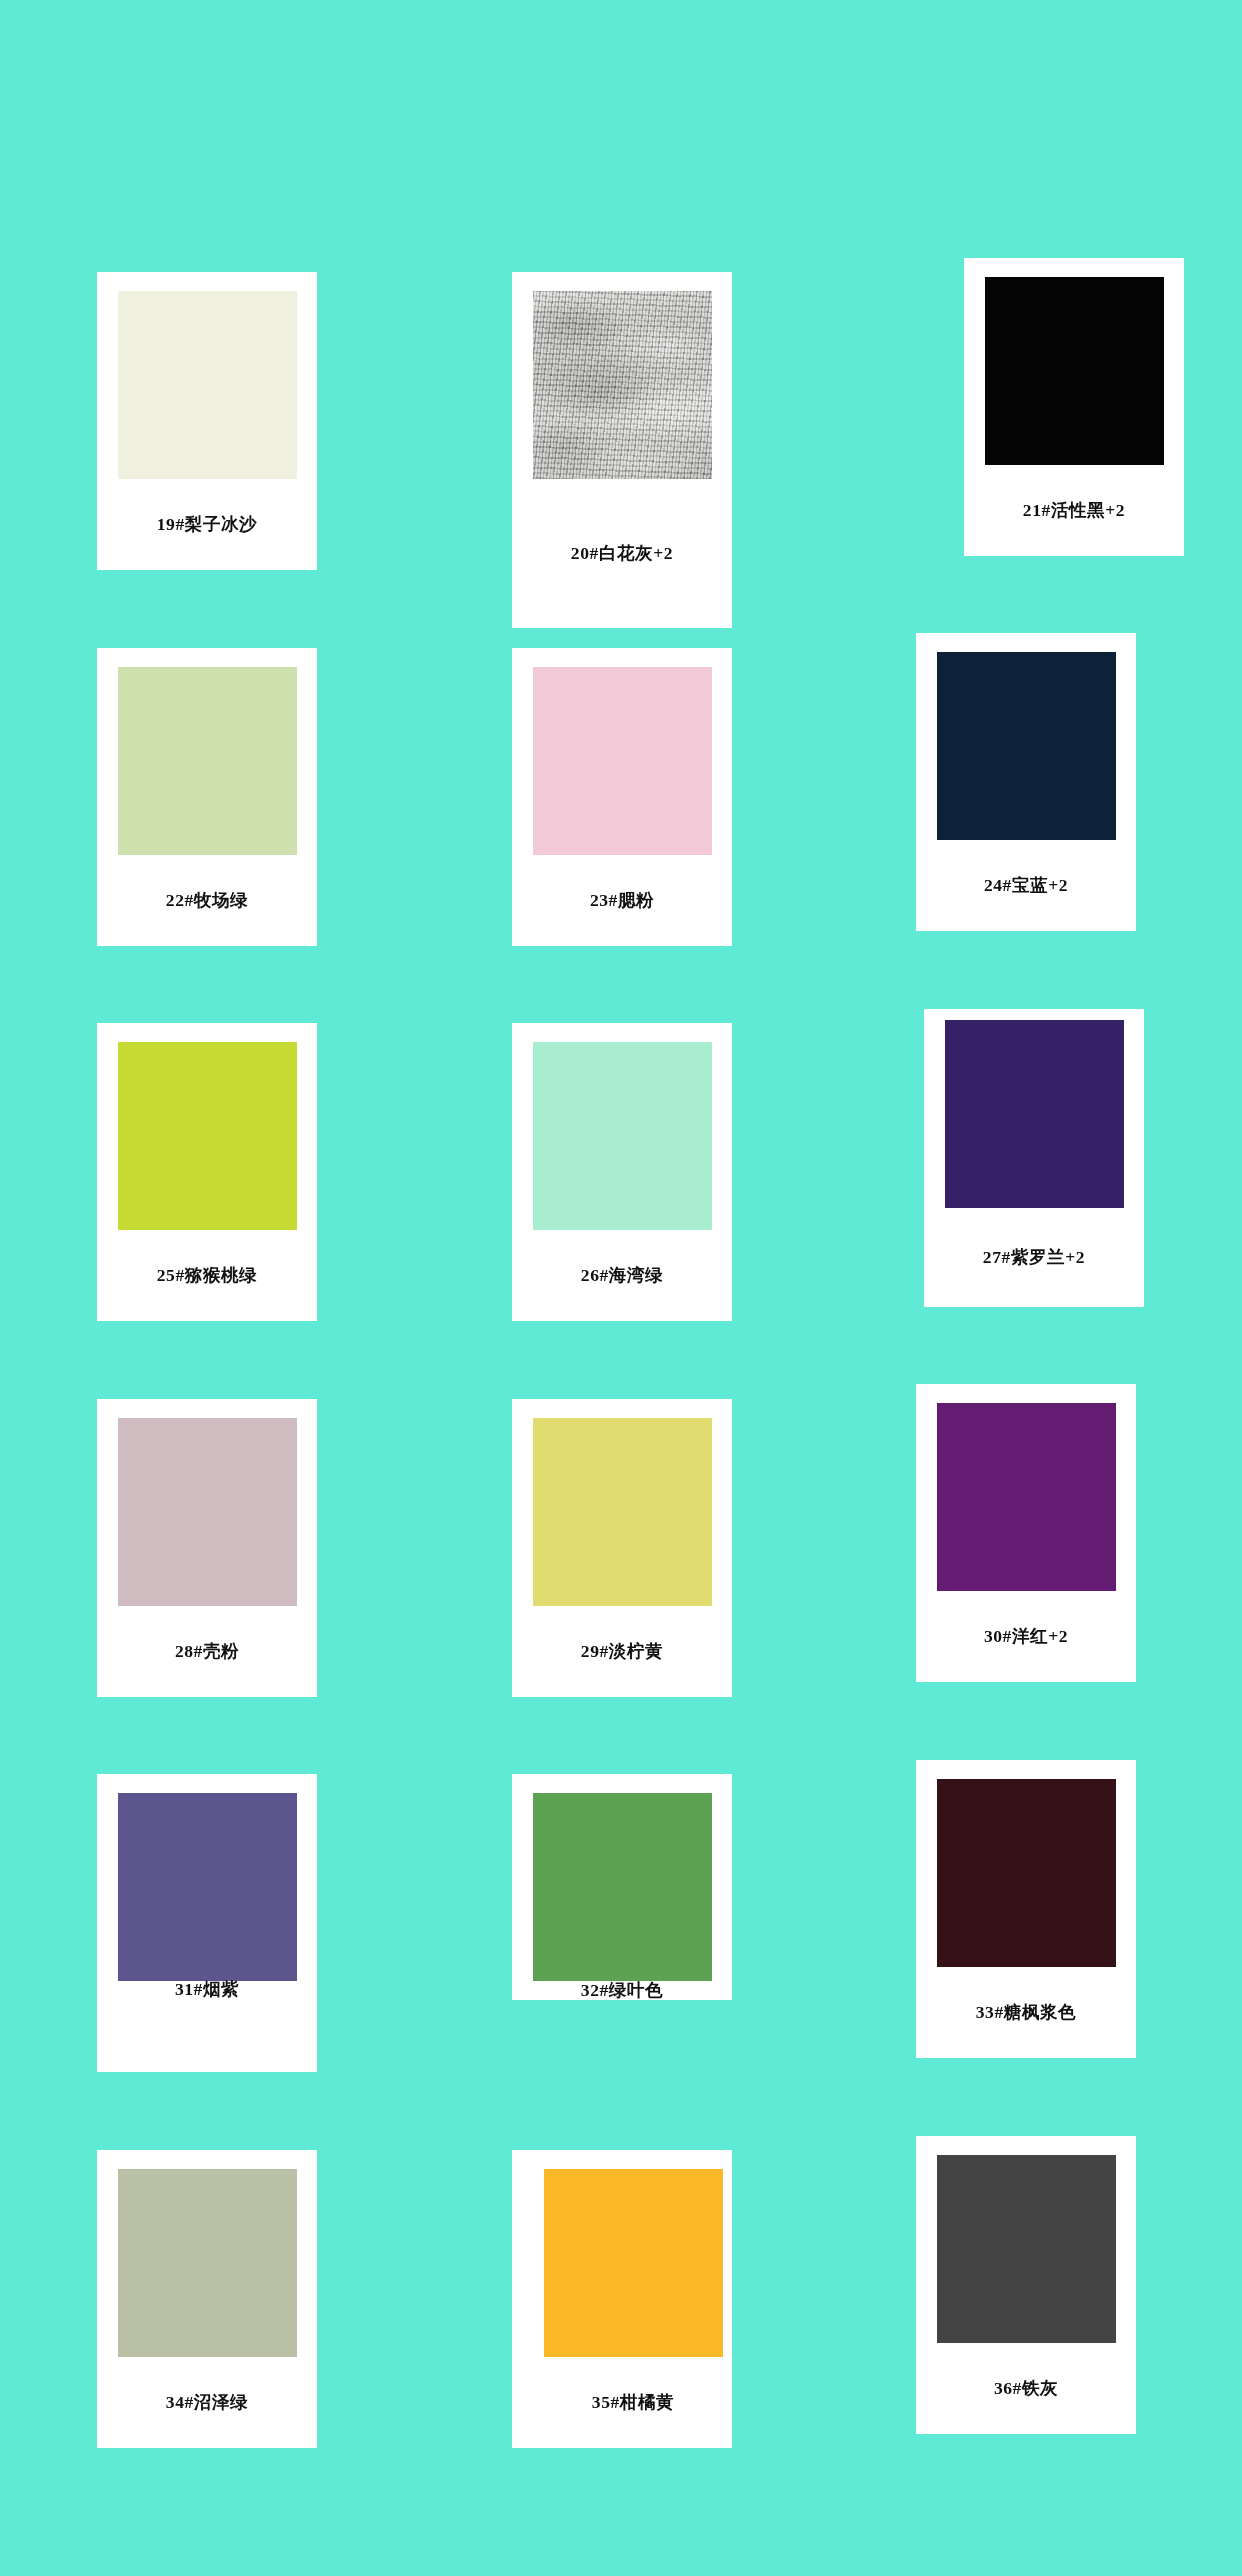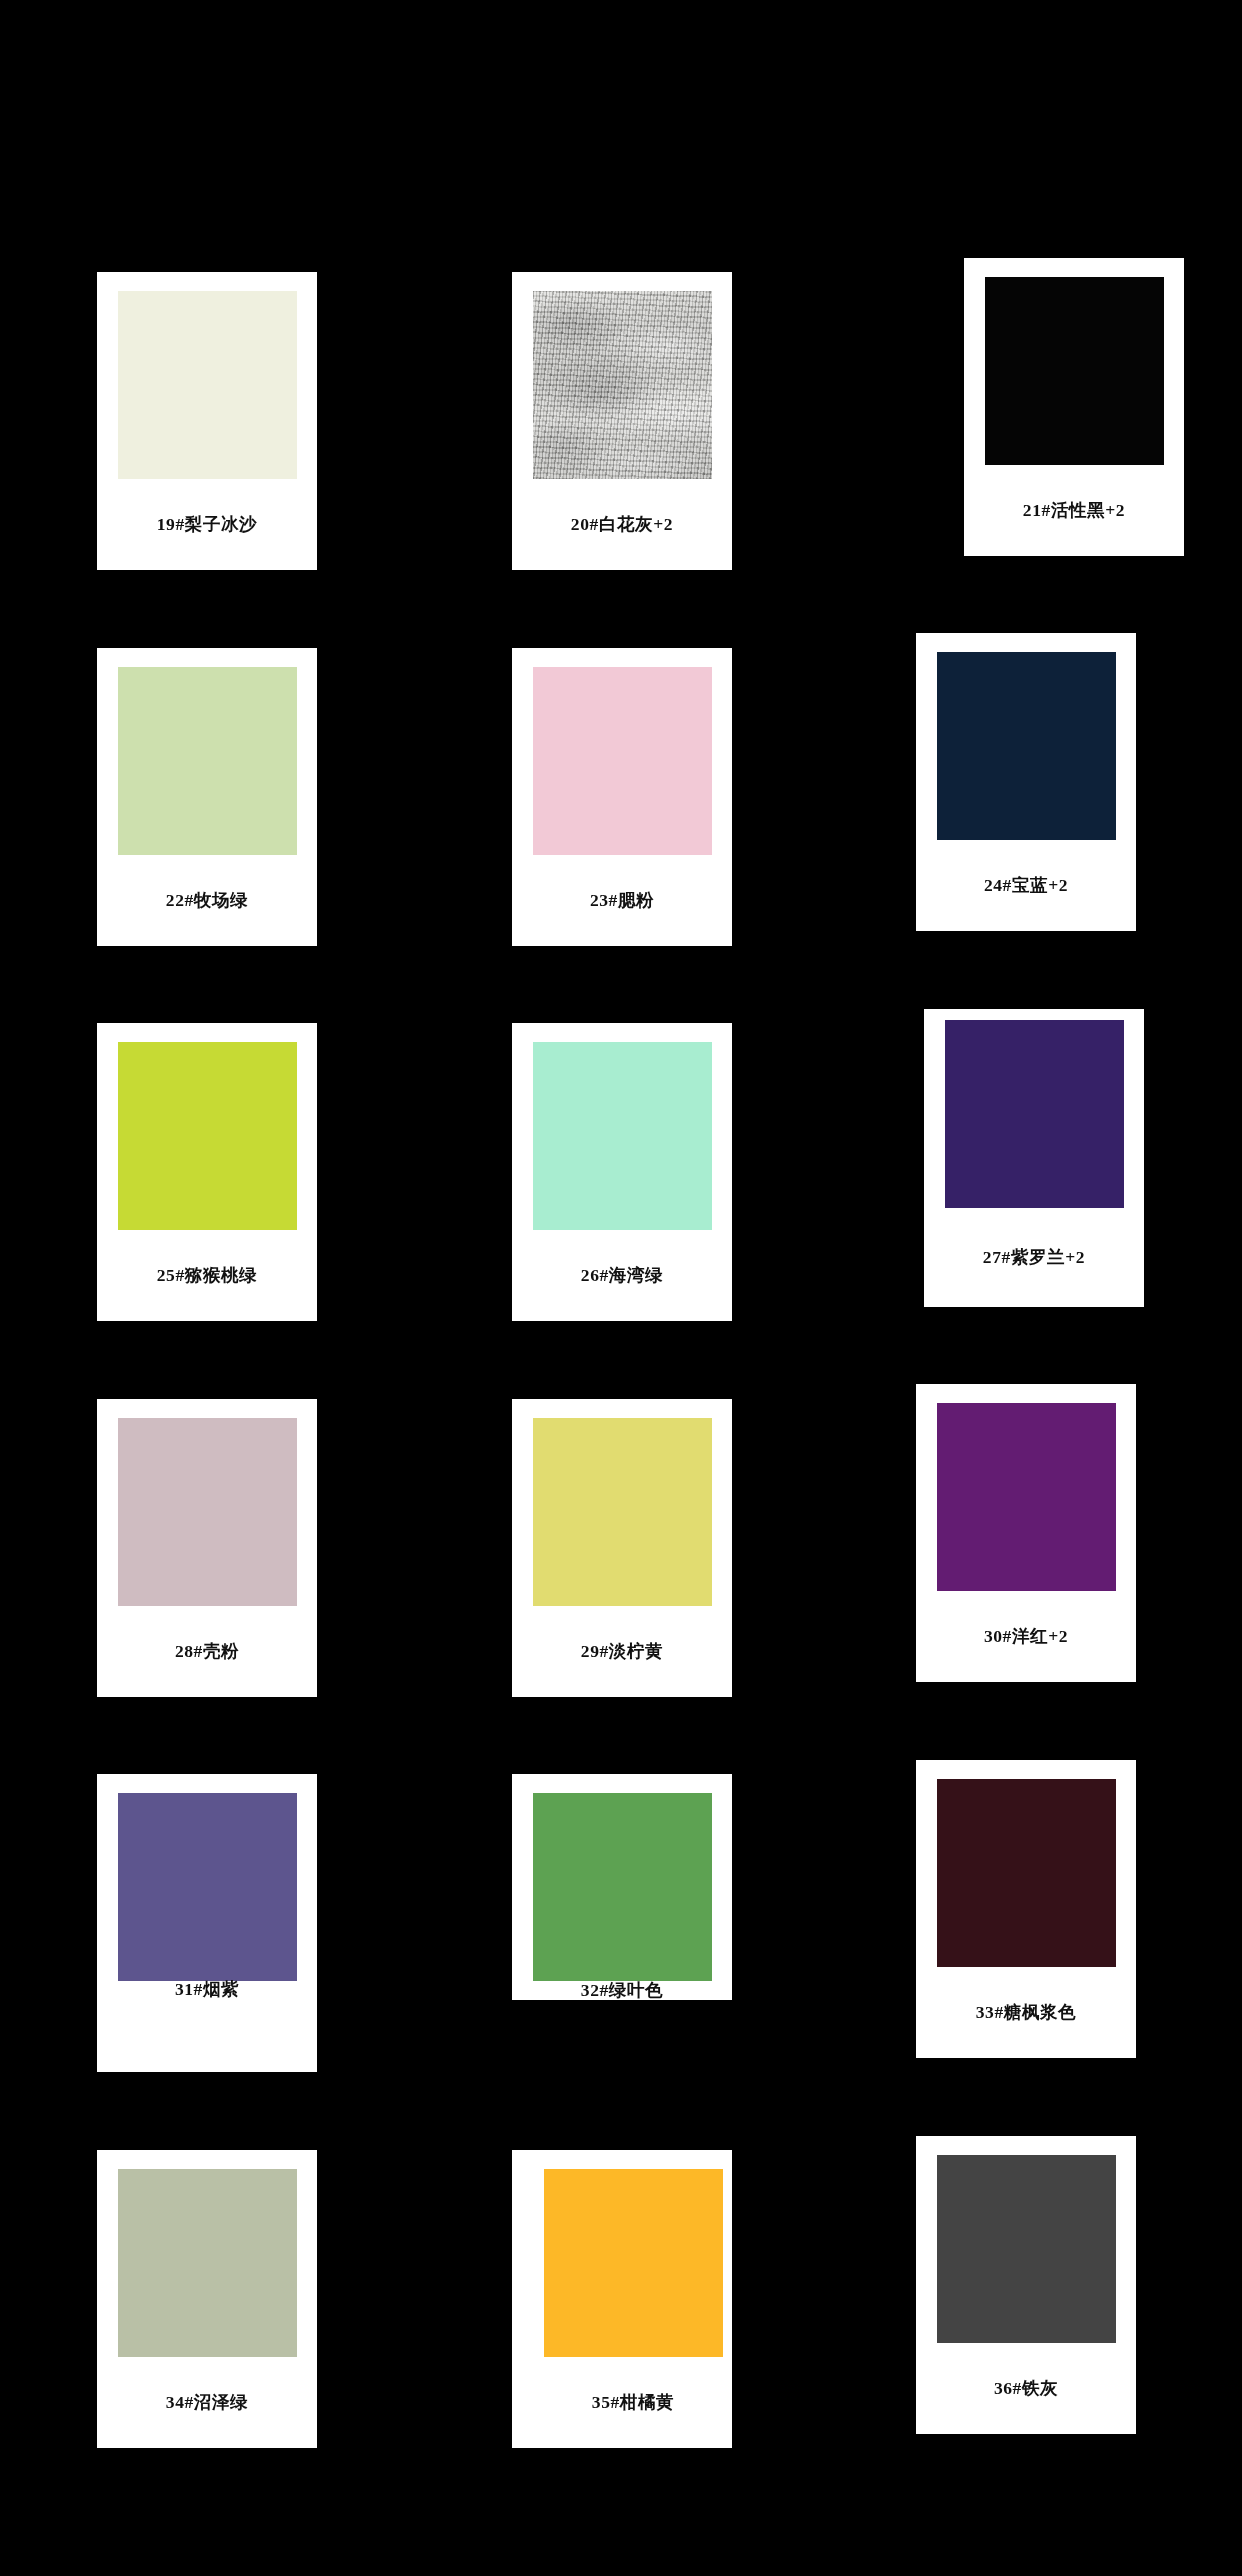--- a/index.html
+++ b/index.html
@@ -11,21 +11,21 @@
     height: 2576px;
     background: #e4e4e4;
     font-family: "Liberation Serif", "DejaVu Serif", serif;
     overflow: hidden;
   }
 
   .palette-board {
     position: relative;
     width: 1243px;
     height: 2576px;
-    background: #000000;
+    background: #5eead4;
   }
 
   .swatch-grid {
     position: absolute;
     left: 0;
     top: 0;
     width: 1243px;
     height: 2576px;
   }
 
@@ -97,21 +97,21 @@
 <body>
 
 <div class="palette-board">
   <div class="swatch-grid" id="swatch-grid">
       <div class="swatch-card" style="left: 97px; top: 272px; height: 298px; padding-top: 19.4px;">
         <div class="swatch-chip" title="19#梨子冰沙" style="background: rgb(239, 240, 223);"></div>
         <div style="flex: 1 1 0%; display: flex; align-items: center; justify-content: center; width: 100%;">
           <div class="swatch-label">19#梨子冰沙</div>
         </div>
       </div>
-      <div class="swatch-card" style="left: 512px; top: 272px; height: 298px; padding-top: 19.4px;">
+      <div class="swatch-card" style="left: 512px; top: 272px; height: 356px; padding-top: 19.4px;">
         <div class="swatch-chip chip-texture-heather-grey" title="20#白花灰+2"></div>
         <div style="flex: 1 1 0%; display: flex; align-items: center; justify-content: center; width: 100%;">
           <div class="swatch-label">20#白花灰+2</div>
         </div>
       </div>
       <div class="swatch-card" style="left: 964px; top: 258px; height: 298px; padding-top: 19.4px;">
         <div class="swatch-chip" title="21#活性黑+2" style="background: rgb(5, 5, 5);"></div>
         <div style="flex: 1 1 0%; display: flex; align-items: center; justify-content: center; width: 100%;">
           <div class="swatch-label">21#活性黑+2</div>
         </div>

